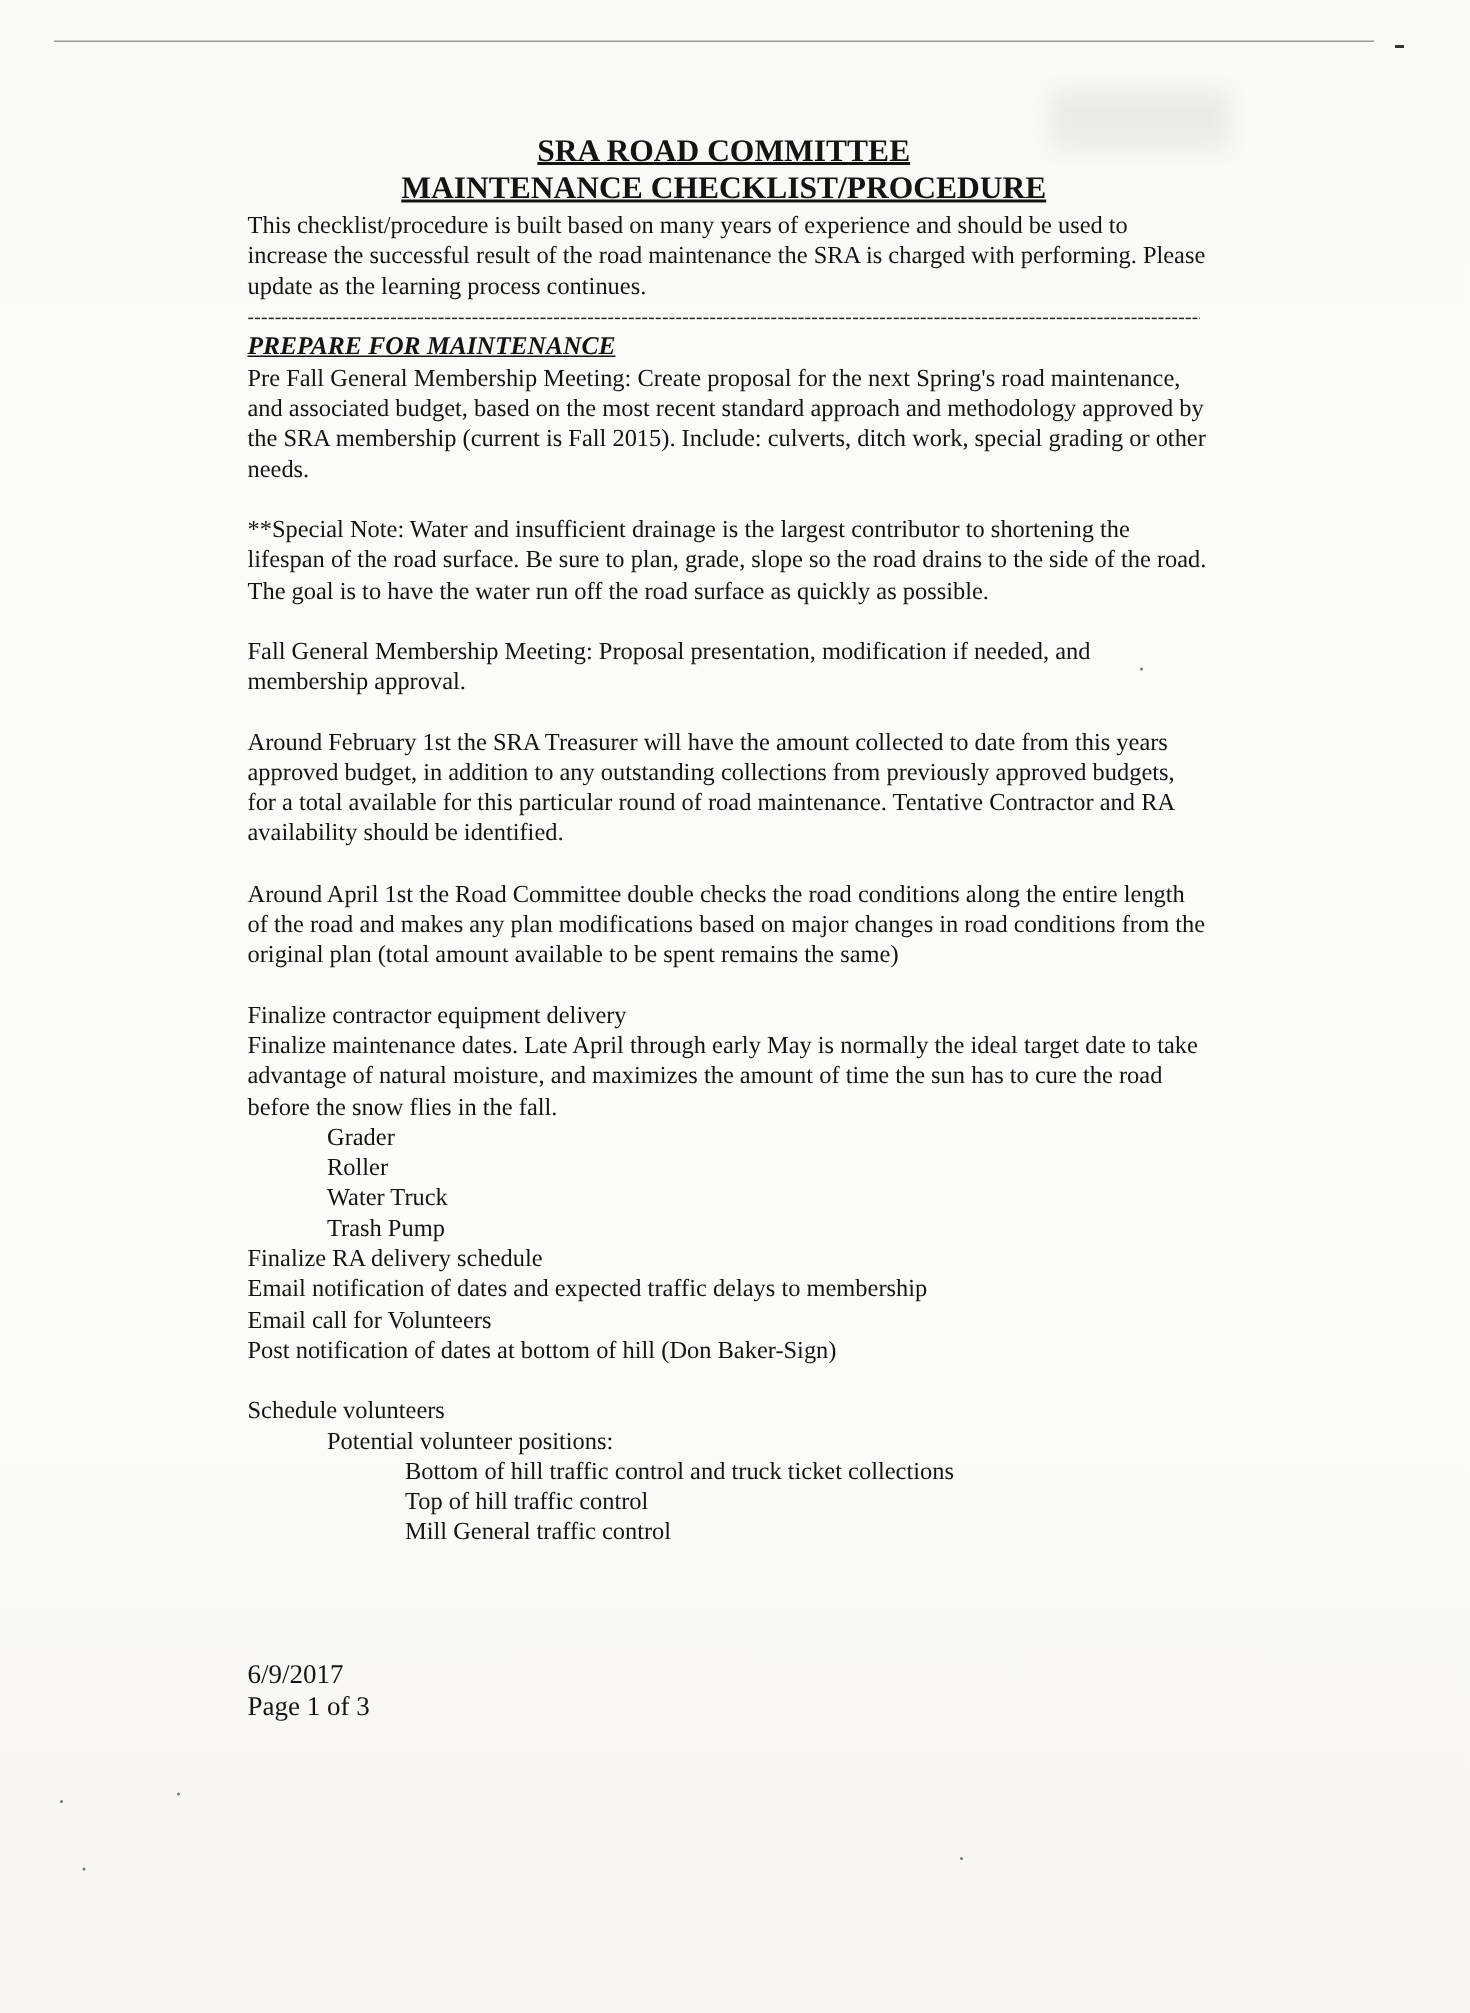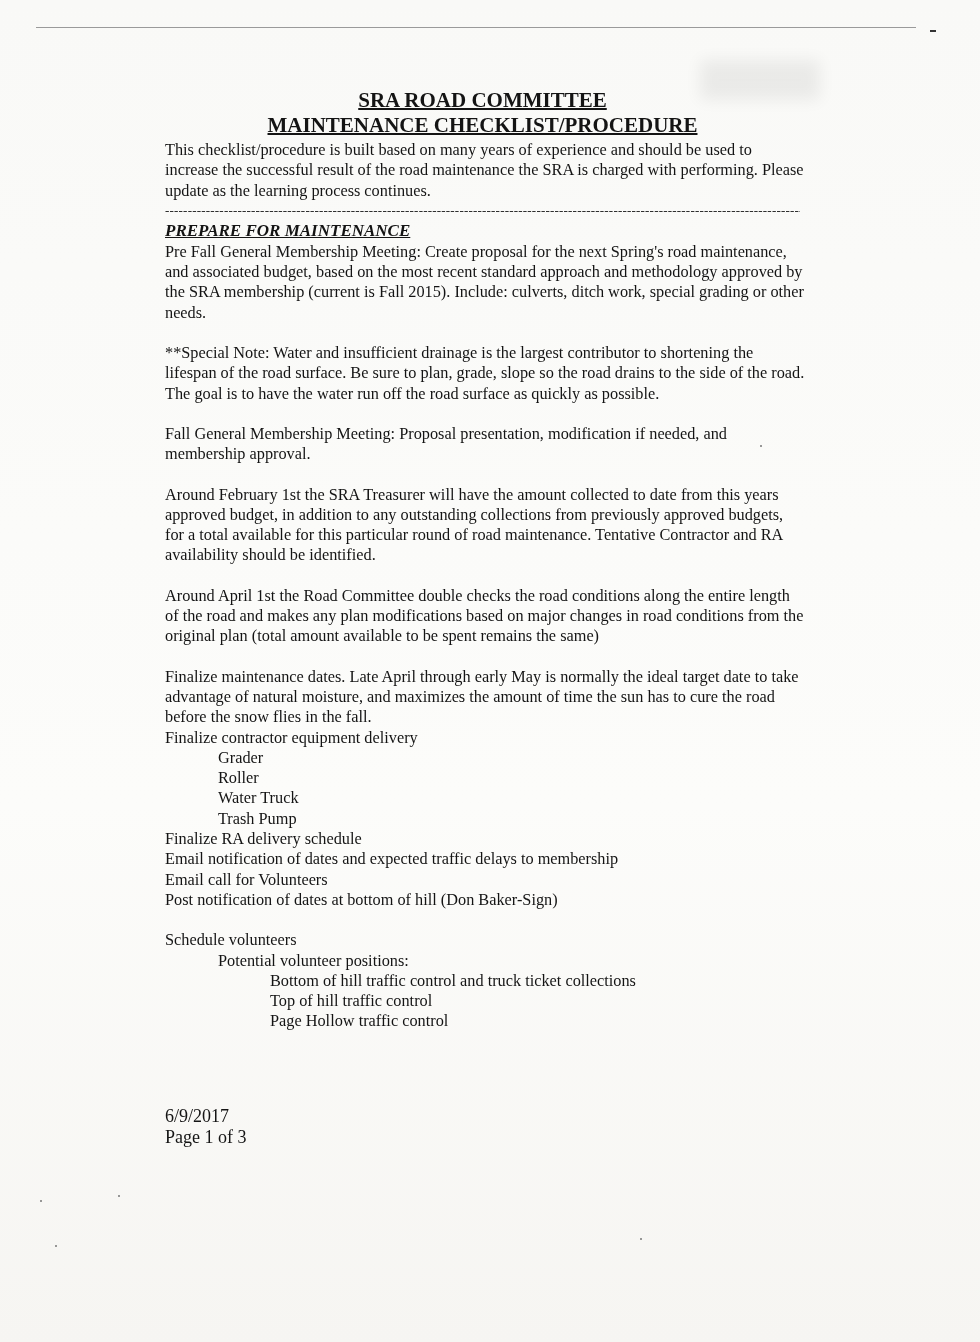--- a/index.html
+++ b/index.html
@@ -47,36 +47,36 @@
     <p>Pre Fall General Membership Meeting: Create proposal for the next Spring's road maintenance, and associated budget, based on the most recent standard approach and methodology approved by the SRA membership (current is Fall 2015).  Include: culverts, ditch work, special grading or other needs.</p>
     <div class="gap"></div>
     <p>**Special Note: Water and insufficient drainage is the largest contributor to shortening the lifespan of the road surface.  Be sure to plan, grade, slope so the road drains to the side of the road.  The goal is to have the water run off the road surface as quickly as possible.</p>
     <div class="gap"></div>
     <p>Fall General Membership Meeting: Proposal presentation, modification if needed, and membership approval.</p>
     <div class="gap"></div>
     <p>Around February 1st the SRA Treasurer will have the amount collected to date from this years approved budget, in addition to any outstanding collections from previously approved budgets, for a total available for this particular round of road maintenance. Tentative Contractor and RA availability should be identified.</p>
     <div class="gap"></div>
     <p>Around April 1st the Road Committee double checks the road conditions along the entire length of the road and makes any plan modifications based on major changes in road conditions from the original plan (total amount available to be spent remains the same)</p>
     <div class="gap"></div>
+    <p>Finalize contractor equipment delivery</p>
     <p>Finalize maintenance dates.  Late April through early May is normally the ideal target date to take advantage of natural moisture, and maximizes the amount of time the sun has to cure the road before the snow flies in the fall.</p>
-    <p>Finalize contractor equipment delivery</p>
     <p class="indent1">Grader</p>
     <p class="indent1">Roller</p>
     <p class="indent1">Water Truck</p>
     <p class="indent1">Trash Pump</p>
     <p>Finalize RA delivery schedule</p>
     <p>Email notification of dates and expected traffic delays to membership</p>
     <p>Email call for Volunteers</p>
     <p>Post notification of dates at bottom of hill (Don Baker-Sign)</p>
     <div class="gap"></div>
     <p>Schedule volunteers</p>
     <p class="indent1">Potential volunteer positions:</p>
     <p class="indent2">Bottom of hill traffic control and truck ticket collections</p>
     <p class="indent2">Top of hill traffic control</p>
-    <p class="indent2">Page Hollow traffic control</p>
+    <p class="indent2">Mill General traffic control</p>
   </div>
 
   <div class="footer">
     <p>6/9/2017</p>
     <p>Page 1 of 3</p>
   </div>
 
   <div class="speck" style="left:40px;top:1200px"></div>
   <div class="speck" style="left:55px;top:1245px"></div>
   <div class="speck" style="left:118px;top:1195px"></div>

